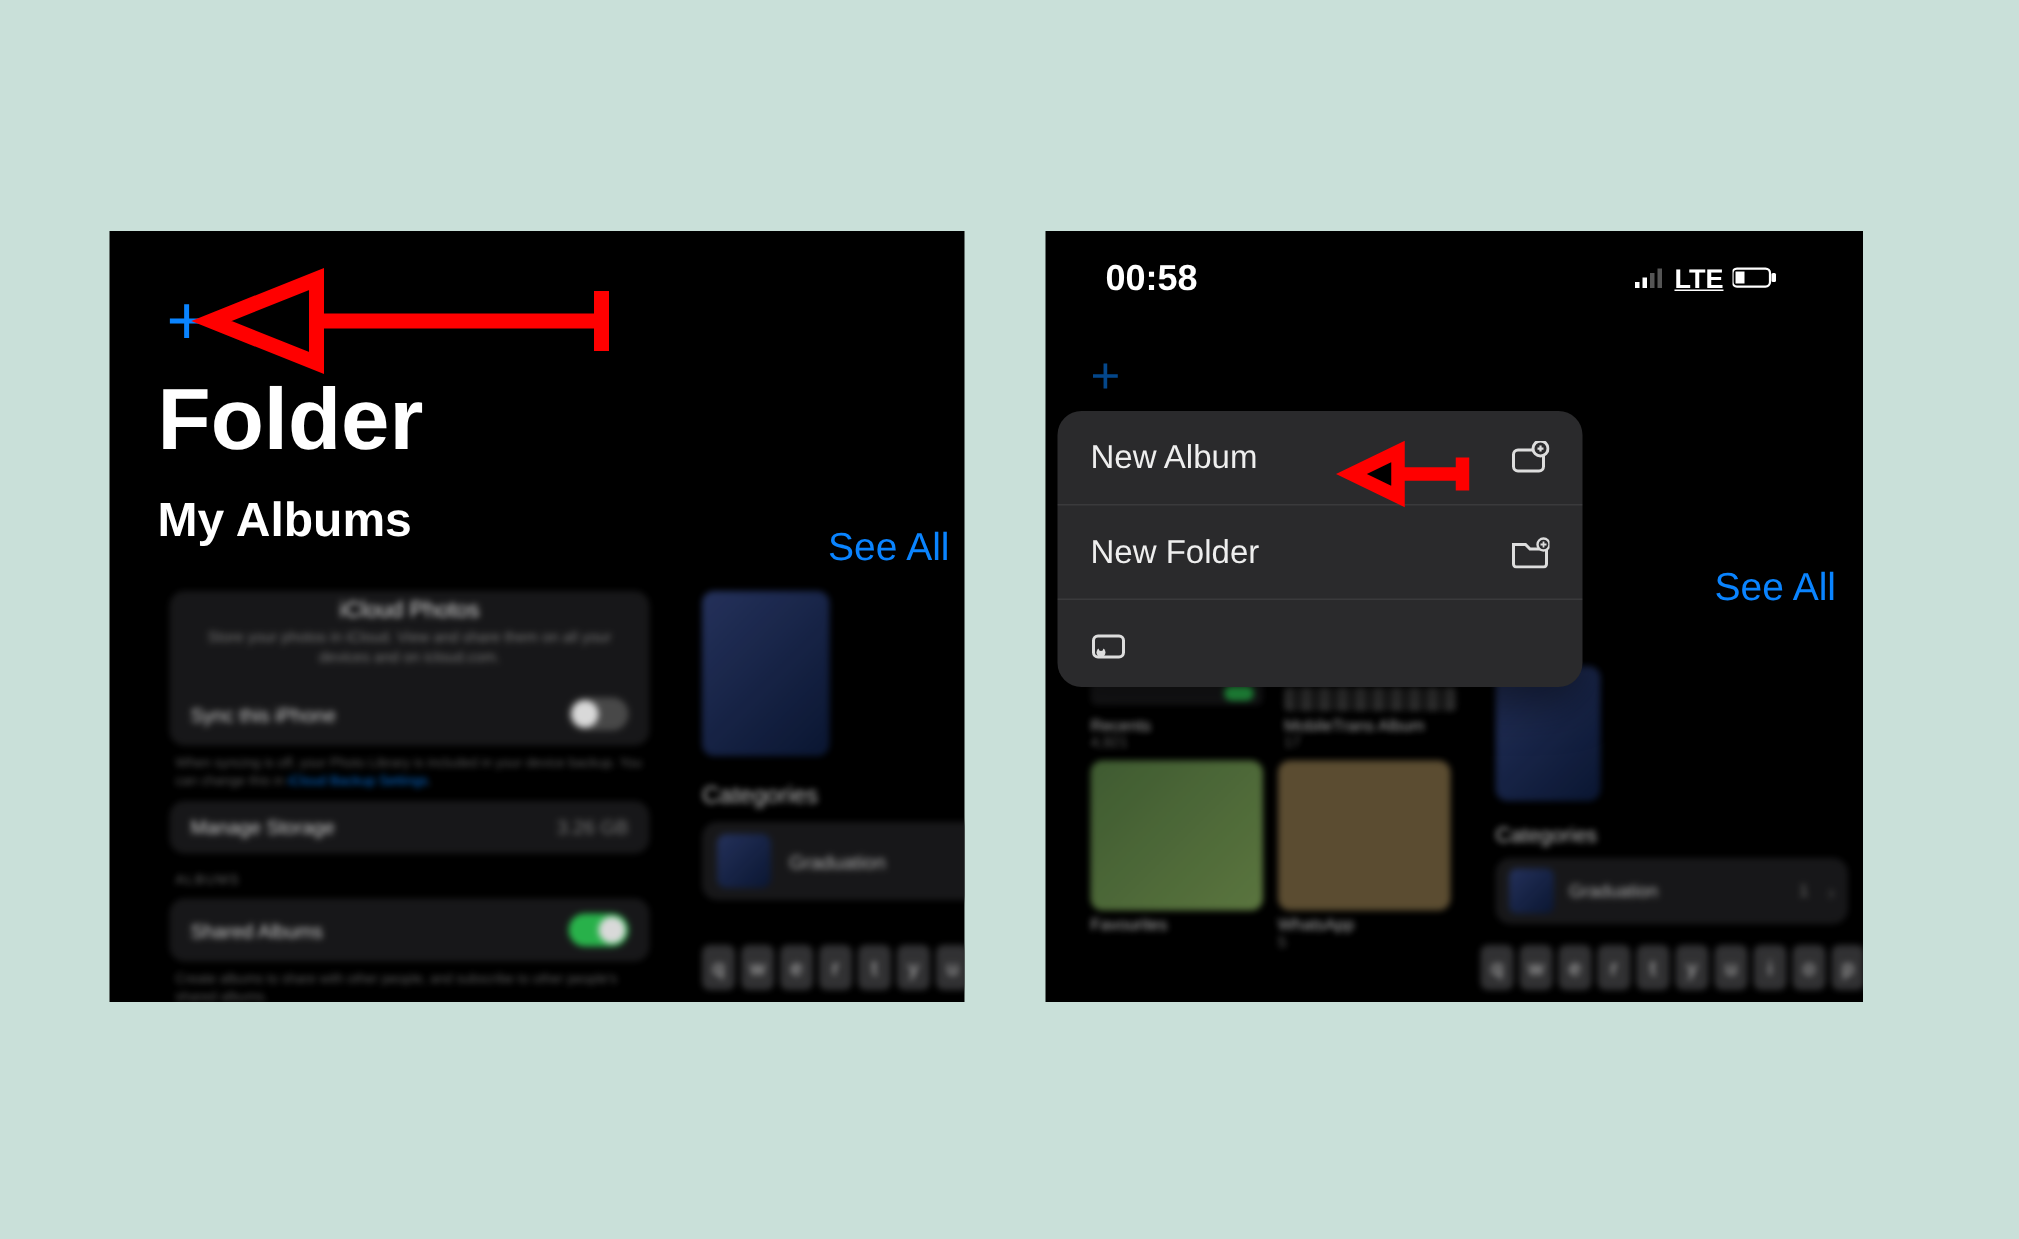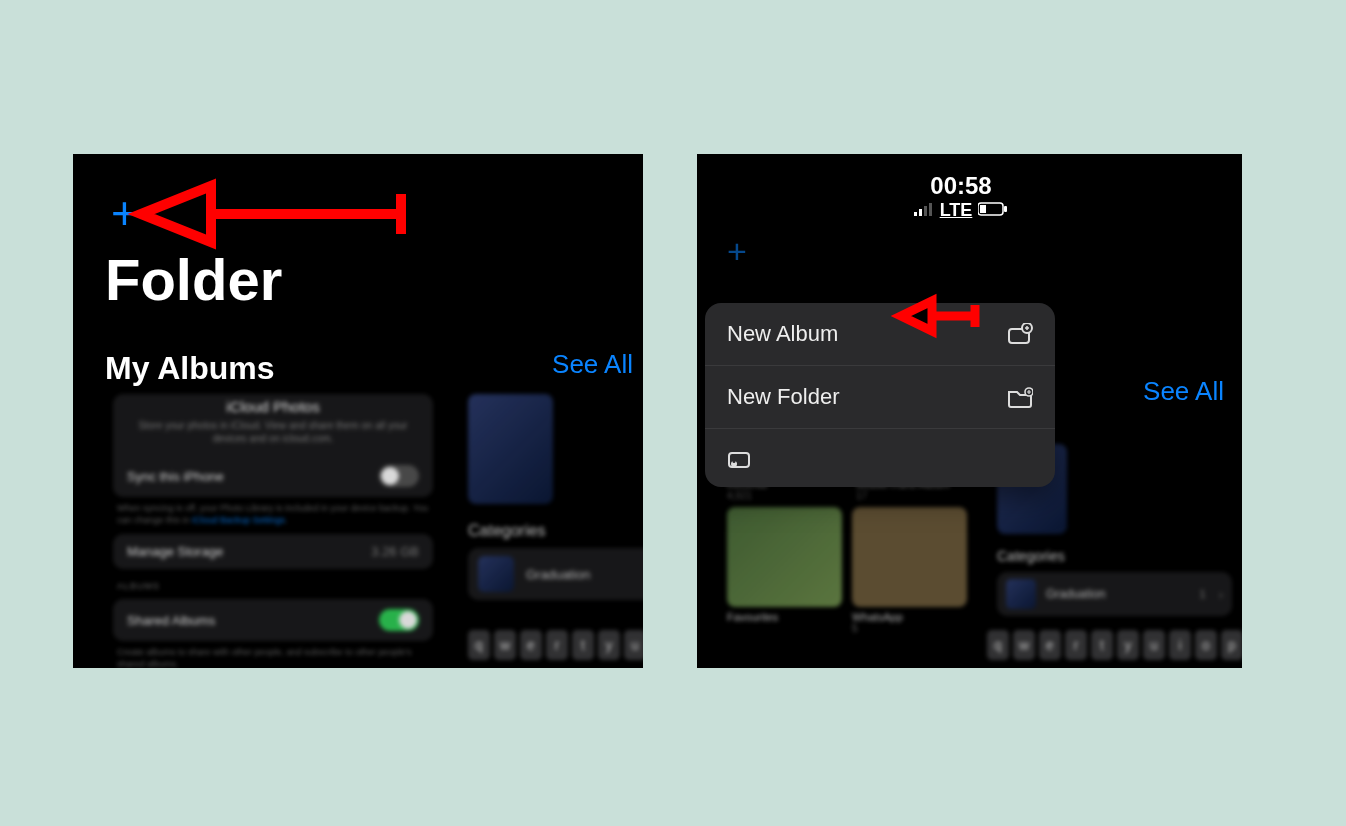--- a/index.html
+++ b/index.html
@@ -11,21 +11,21 @@
   
   .plus{color:#0a84ff;font-weight:200;}
   .see-all{color:#0a84ff;font-size:26px;}
   .blur{filter:blur(2px);opacity:.85;}
   .card{background:#1c1c1e;border-radius:10px;}
   .thumb{background:#2c2c2e;border-radius:8px;}
 
   
   .left .plus{position:absolute;left:38px;top:36px;font-size:46px;line-height:1;}
   .left .h1{position:absolute;left:32px;top:92px;font-size:58px;font-weight:700;}
-  .left .h2{position:absolute;left:32px;top:196px;font-size:32px;font-weight:700;}
+  .left .h2{position:absolute;left:32px;top:174px;font-size:32px;font-weight:700;}
   .left .seeall{position:absolute;right:10px;top:195px;}
 
   .left .settings{position:absolute;left:40px;top:240px;width:320px;font-size:12px;color:#aaa;}
   .left .settings .title{color:#fff;text-align:center;font-size:15px;padding-top:4px;}
   .left .settings .desc{text-align:center;font-size:10px;color:#888;padding:4px 18px 10px;line-height:1.3;}
   .left .row{display:flex;align-items:center;justify-content:space-between;padding:10px 14px;color:#eee;font-size:13px;}
   .left .row.card{margin-top:6px;}
   .left .tiny{font-size:9px;color:#6a6a6a;padding:6px 4px 2px;line-height:1.3;}
   .left .tiny .link{color:#0a84ff;}
   .left .sect-label{font-size:9px;letter-spacing:1px;color:#777;padding:12px 4px 2px;}
@@ -39,25 +39,25 @@
   .left .side .photo1{width:85px;height:110px;background:linear-gradient(135deg,#2b3a6b 0%,#0c1a3a 100%);border-radius:8px;}
   .left .side .cat-title{margin-top:18px;font-size:16px;color:#ddd;}
   .left .side .catrow{display:flex;align-items:center;gap:12px;margin-top:8px;padding:8px 10px;font-size:13px;color:#ccc;}
   .left .side .catrow .th{width:36px;height:36px;border-radius:6px;background:linear-gradient(135deg,#2b3a6b,#0c1a3a);}
 
   .left .kbd{position:absolute;left:395px;bottom:8px;display:flex;gap:4px;}
   .right .kbd{position:absolute;left:290px;bottom:8px;display:flex;gap:4px;}
   .key{width:22px;height:30px;background:#3a3a3c;border-radius:5px;display:flex;align-items:center;justify-content:center;font-size:14px;color:#ddd;}
 
   
-  .right .status{position:absolute;top:18px;left:0;right:17px;display:flex;align-items:center;justify-content:space-between;padding:0 40px;font-size:24px;font-weight:600;flex-direction:column;}
+  .right .status{position:absolute;top:18px;left:0;right:17px;display:flex;align-items:center;justify-content:space-between;padding:0 40px;font-size:24px;font-weight:600;}
   .right .status .r{display:flex;align-items:center;gap:6px;font-size:18px;text-decoration:underline;}
   .right .plus{position:absolute;left:30px;top:80px;font-size:34px;line-height:1;opacity:.55;}
 
-  .menu{position:absolute;left:8px;top:120px;width:350px;background:#2a2a2c;border-radius:16px;overflow:hidden;box-shadow:0 10px 30px rgba(0,0,0,.5);margin-top:29px;}
+  .menu{position:absolute;left:8px;top:120px;width:350px;background:#2a2a2c;border-radius:16px;overflow:hidden;box-shadow:0 10px 30px rgba(0,0,0,.5);}
   .menu .mrow{display:flex;align-items:center;justify-content:space-between;padding:18px 22px;font-size:22px;color:#eee;border-bottom:1px solid #3a3a3c;}
   .menu .mrow:last-child{border-bottom:none;}
   .menu .micon{width:26px;height:22px;}
 
   .right .seeall{position:absolute;right:18px;top:222px;}
 
   .right .bg{position:absolute;left:30px;top:300px;width:260px;}
   .right .bg .pair{display:flex;gap:10px;}
   .right .bg .albm{width:115px;}
   .right .bg .albm .im{height:100px;border-radius:8px;background:#2c2c2e;}

